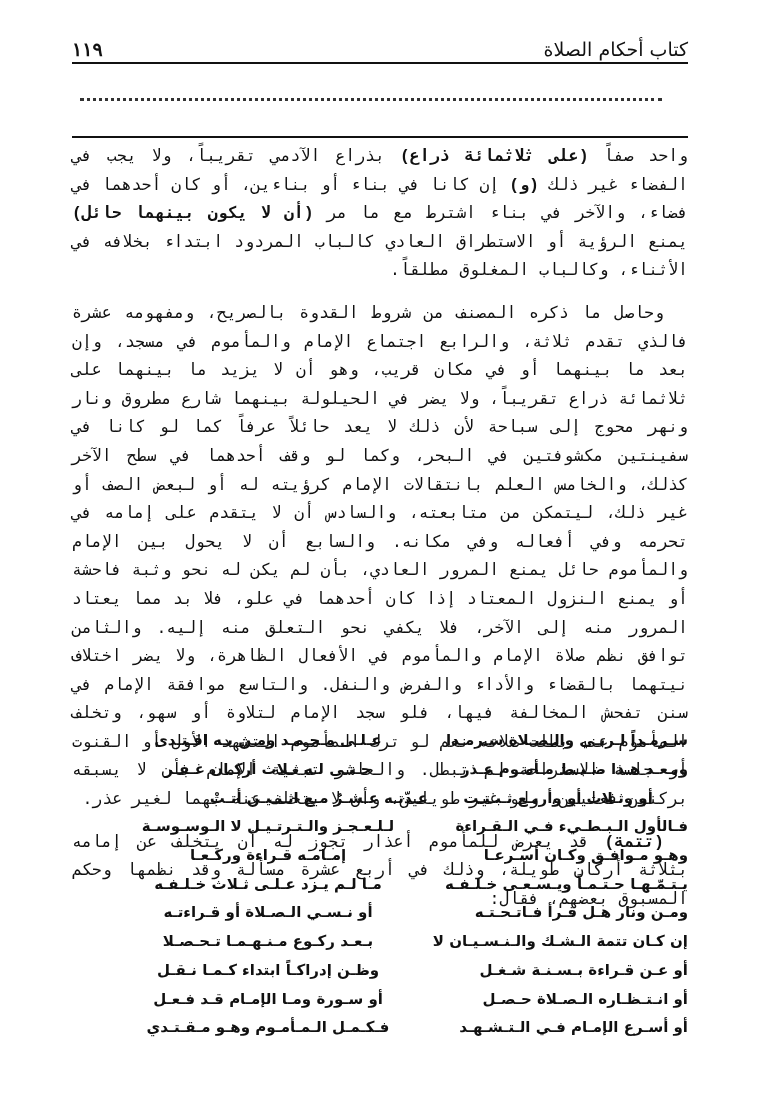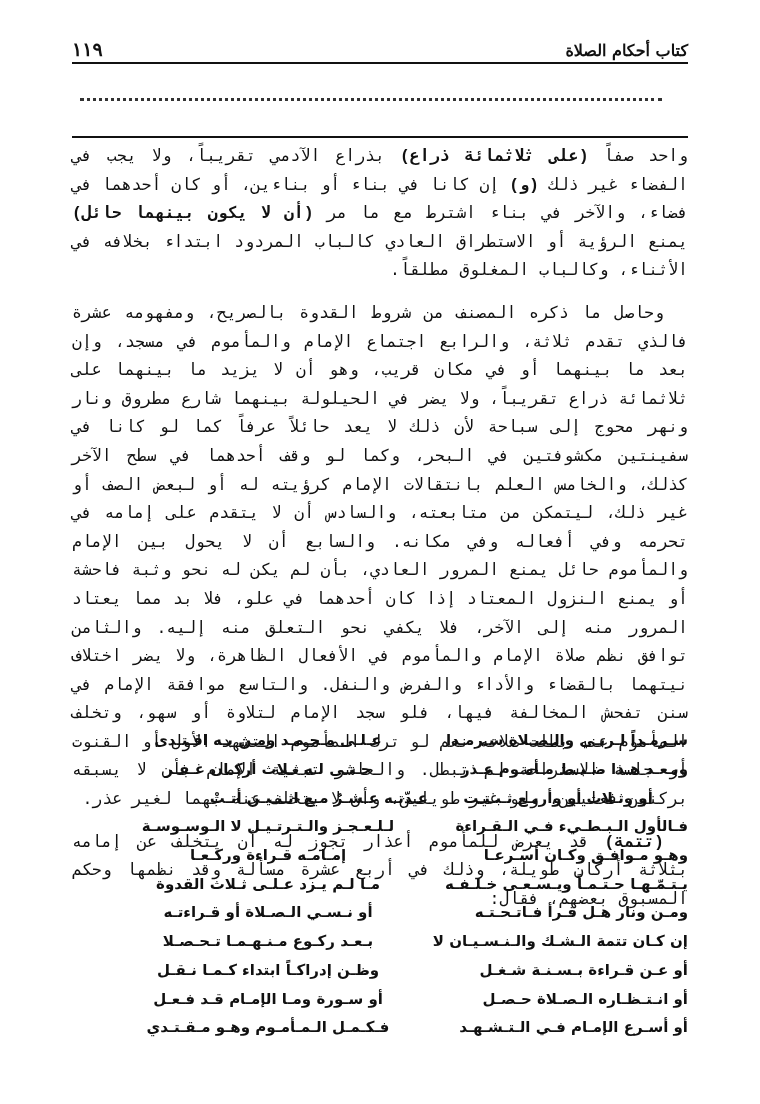--- a/index.html
+++ b/index.html
@@ -6,21 +6,21 @@
   body {
     width: 760px; height: 1104px; position: relative; overflow: hidden;
     font-family: "DejaVu Serif", "Liberation Serif", serif;
     color: #111;
   }
   .page { position: absolute; left: 72px; width: 616px; top: 0; }
   .running-head {
     position: absolute; top: 28px; left: 0; width: 616px; height: 32px;
     display: flex; justify-content: space-between; align-items: flex-end;
   }
-  .running-title { font-weight: bold; font-size: 16px; }
+  .running-title { font-weight: normal; font-size: 19px; }
   .page-number { font-weight: bold; font-size: 19px; direction: ltr; text-align: center; }
   .rule-top { position: absolute; top: 62px; left: 0; width: 616px; height: 0; border-top: 2px solid #111; }
   .dotted {
     position: absolute; top: 88px; left: 8px; width: 582px; height: 10px;
     border-bottom: 3px dotted #333;
   }
   .rule-mid { position: absolute; top: 136px; left: 0; width: 616px; height: 0; border-top: 2px solid #111; }
   .body-text {
     position: absolute; top: 143px; left: 0; width: 616px;
     font-size: 16.5px; line-height: 28.6px; text-align: justify;
@@ -73,21 +73,21 @@
       <div class="verse">
         <span class="hemi first">فـالأول الـبـطـيء فـي الـقـراءة</span>
         <span class="hemi second">لـلـعـجـز والـتـرتـيـل لا الـوسـوسـة</span>
       </div>
       <div class="verse">
         <span class="hemi first">وهـو مـوافـق وكـان أسـرعـا</span>
         <span class="hemi second">إمـامـه قـراءة وركـعـا</span>
       </div>
       <div class="verse">
         <span class="hemi first">يـتـمّـهـا حـتـمـاً ويـسـعـى خـلـفـه</span>
-        <span class="hemi second">مـا لـم يـزد عـلـى ثـلاث القدوة</span>
+        <span class="hemi second">مـا لـم يـزد عـلـى ثـلاث خـلـفـه</span>
       </div>
       <div class="verse">
         <span class="hemi first">ومـن ونار هـل قـرأ فـاتـحـتـه</span>
         <span class="hemi second">أو نـسـي الـصـلاة أو قـراءتـه</span>
       </div>
       <div class="verse">
         <span class="hemi first">إن كـان تتمة الـشـك والـنـسـيـان لا</span>
         <span class="hemi second">بـعـد ركـوع مـنـهـمـا تـحـصـلا</span>
       </div>
       <div class="verse">

